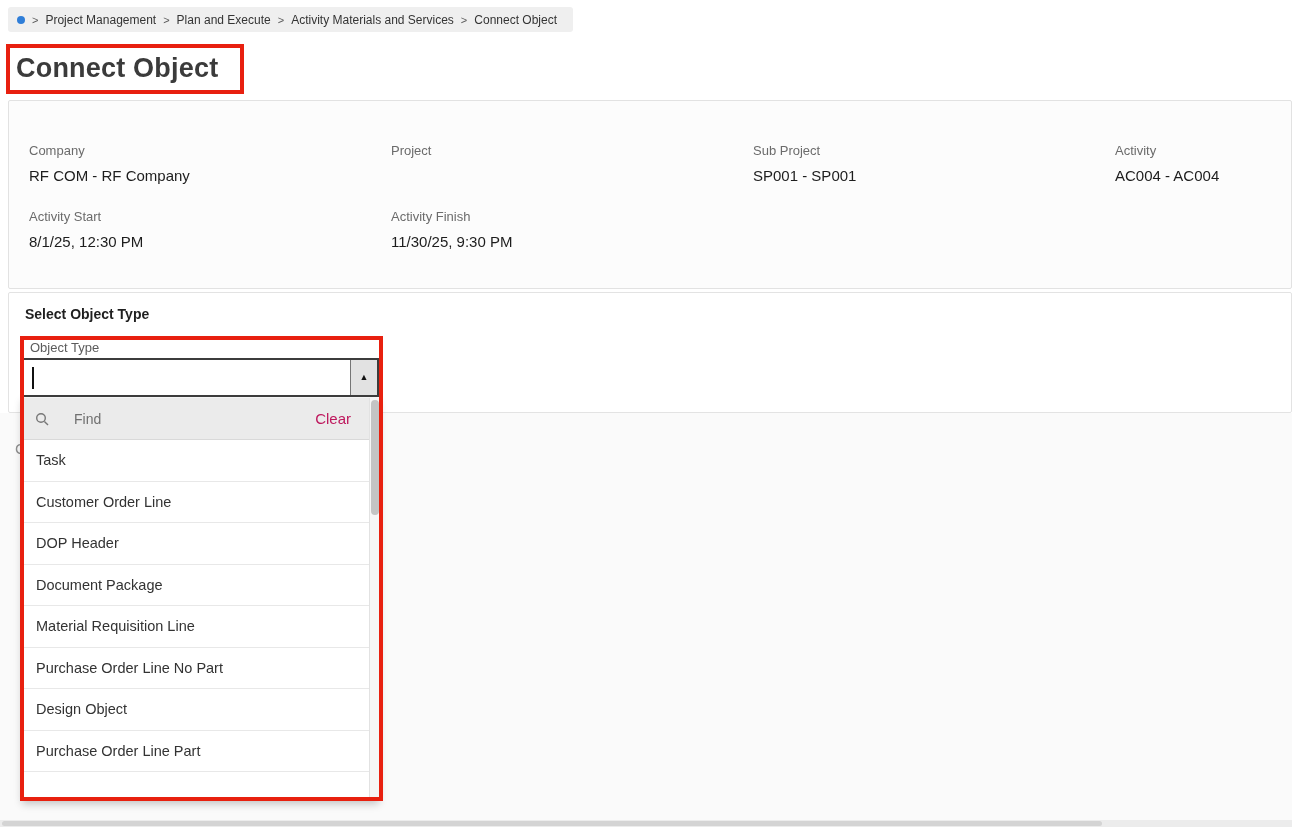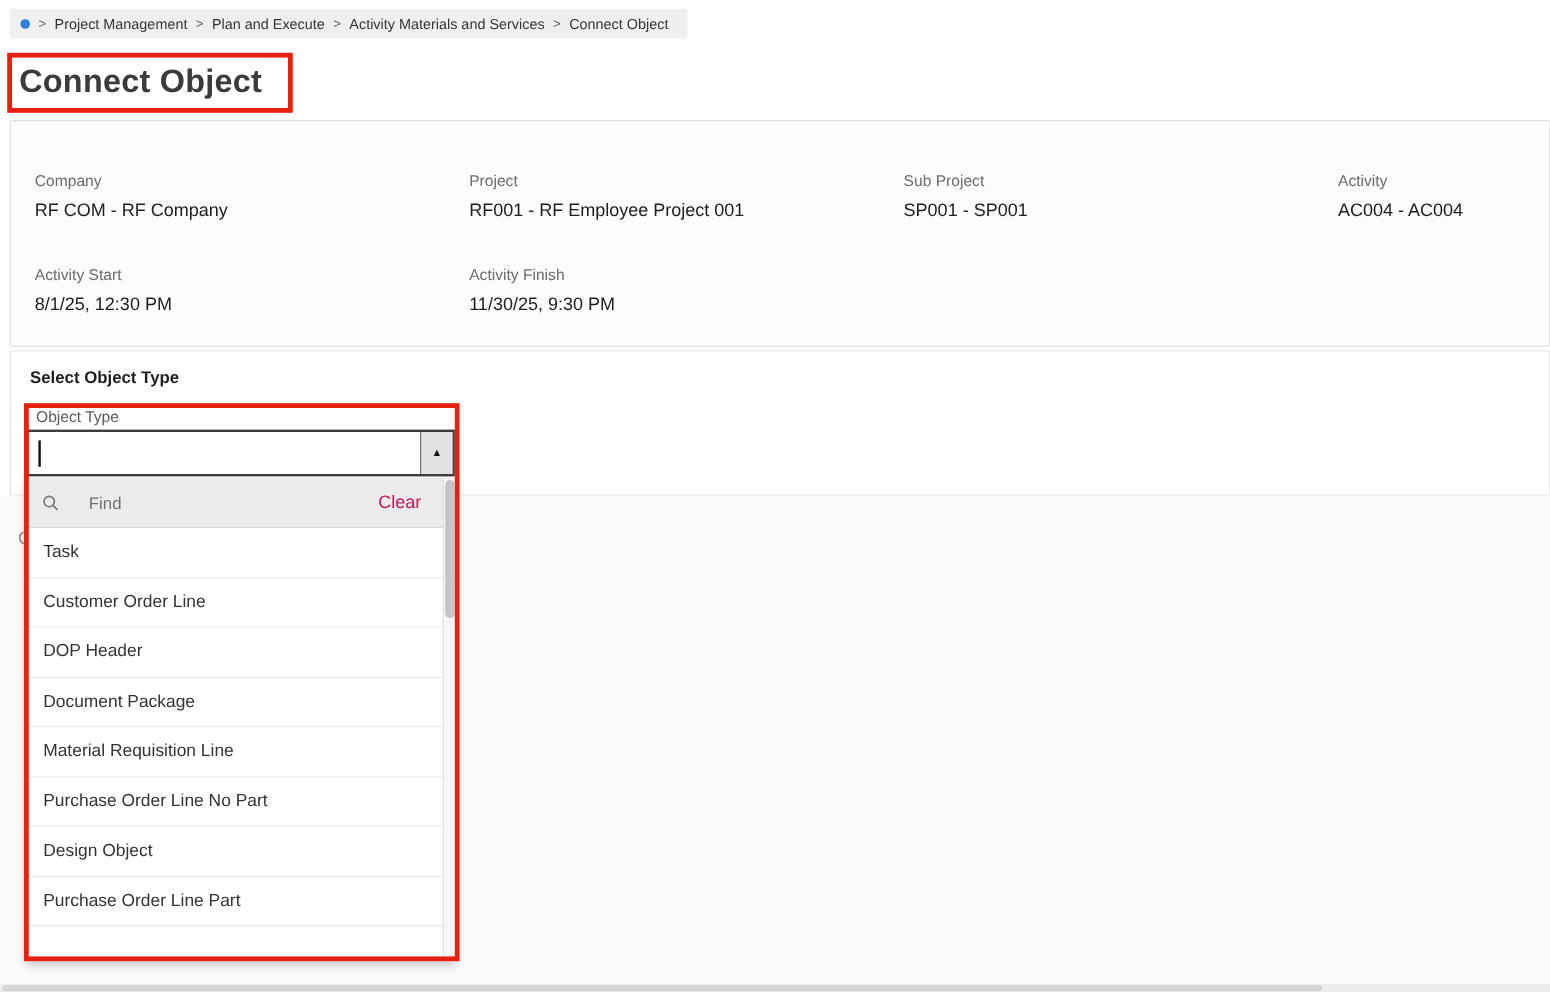--- a/index.html
+++ b/index.html
@@ -63,21 +63,21 @@
     width: 1284px; height: 189px;
     background: #fcfcfc;
     border: 1px solid #e2e2e2;
     border-radius: 2px;
     padding: 42px 0 0 20px;
     overflow: hidden;
   }
   .fields-grid {
     display: grid;
     grid-template-columns: repeat(4, 362px);
-    row-gap: 36px;
+    row-gap: 24px;
   }
   .field .flabel {
     font-size: 13px;
     line-height: 15px;
     color: #6b6b6b;
     margin-bottom: 9px;
   }
   .field .fvalue {
     font-size: 15px;
     line-height: 18px;
@@ -272,21 +272,20 @@
   </div>
 
   <section class="details-card">
     <div class="fields-grid">
         <div class="field">
           <div class="flabel">Company</div>
           <div class="fvalue">RF COM - RF Company</div>
         </div>
         <div class="field">
           <div class="flabel">Project</div>
-          <div class="fvalue">RF001 - RF Employee Project 001</div>
         </div>
         <div class="field">
           <div class="flabel">Sub Project</div>
           <div class="fvalue">SP001 - SP001</div>
         </div>
         <div class="field">
           <div class="flabel">Activity</div>
           <div class="fvalue">AC004 - AC004</div>
         </div>
         <div class="field">

